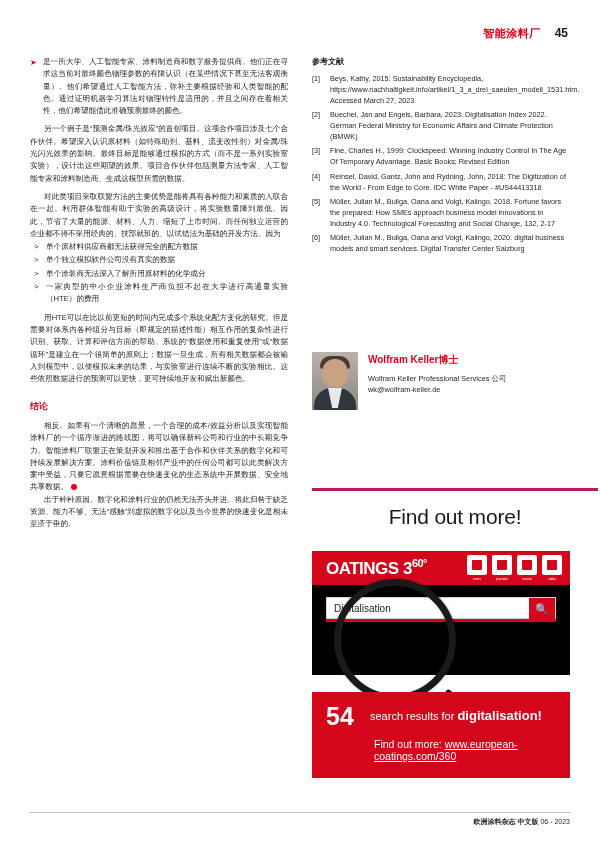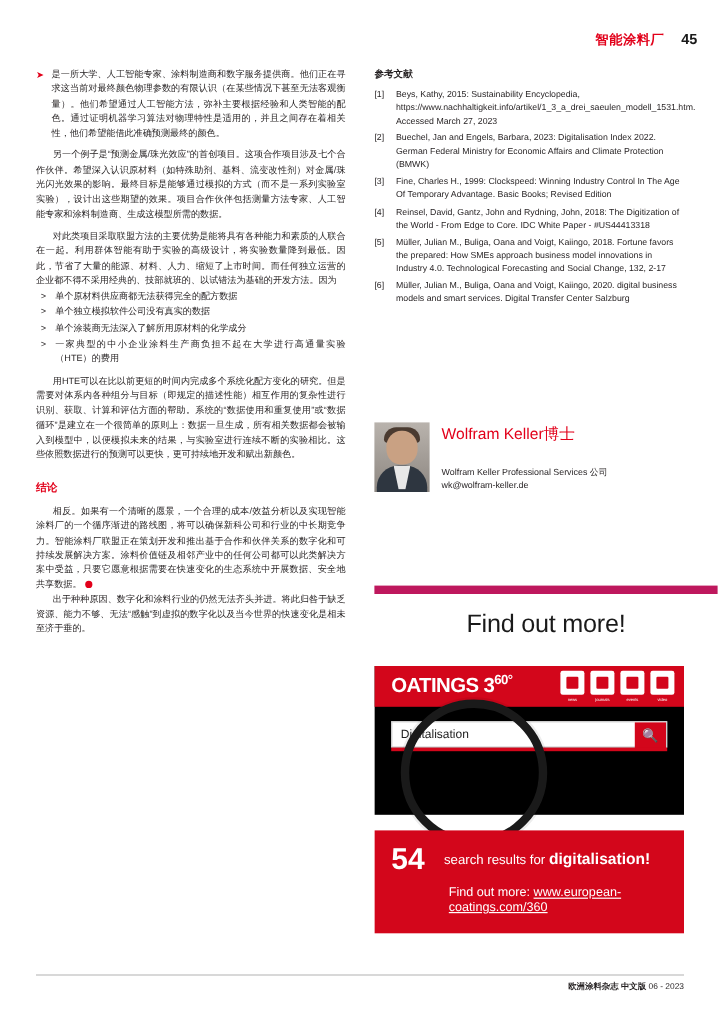--- a/index.html
+++ b/index.html
@@ -17,21 +17,21 @@
   }
 
   
   .header {
     position: absolute;
     top: 22px; left: 0; right: 0;
     height: 22px;
     display: flex;
     align-items: center;
     justify-content: flex-end;
-    padding-right: 19px;
+    padding-right: 32px;
   }
   .header-title {
     color: #e2001a;
     font-weight: bold;
     font-size: 11px;
     letter-spacing: 0.5px;
   }
   .header-pagenum {
     color: #1a1a1a;
     font-weight: bold;
@@ -156,34 +156,34 @@
     clip-path: polygon(50% 0, 100% 0, 70% 100%, 30% 100%, 0 0);
   }
   .author-text {
     margin-left: 56px;
     font-size: 7.4px;
     line-height: 1.5;
     color: #231f20;
   }
   .author-name {
     color: #e2001a;
-    font-weight: normal;
-    font-size: 13px;
-    margin-bottom: 16px;
+    font-weight: bold;
+    font-size: 10px;
+    margin-bottom: 6px;
   }
 
   
   .ad {
     position: absolute;
     left: 312px;
     top: 488px;
     width: 286px;
     height: 290px;
     background: #ffffff;
-    border-top: 7px solid #be185d;
+    border-top: 3px solid #be185d;
     overflow: hidden;
   }
   .ad-title {
     text-align: center;
     font-size: 21px;
     color: #1a1a1a;
     margin-top: 14px;
     letter-spacing: -0.2px;
   }
   .ad-browser {

